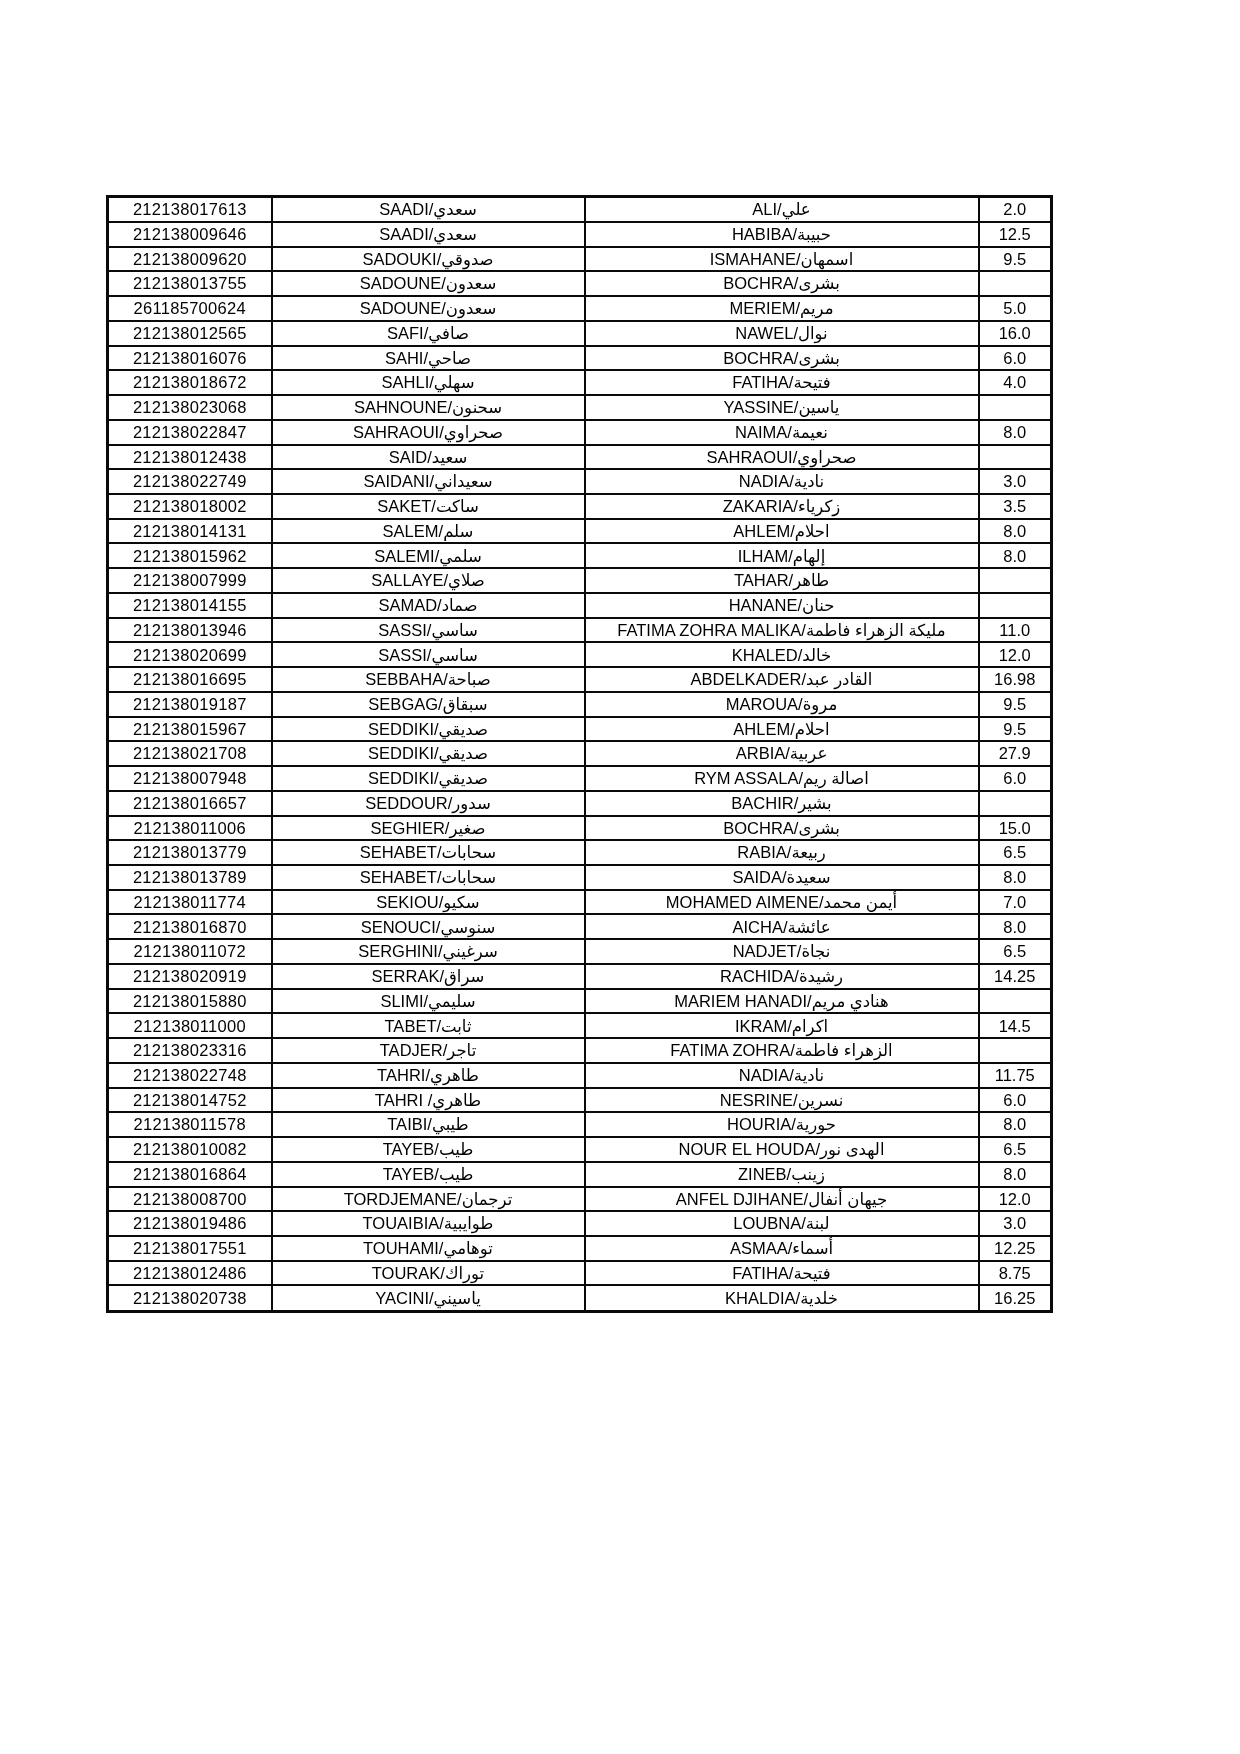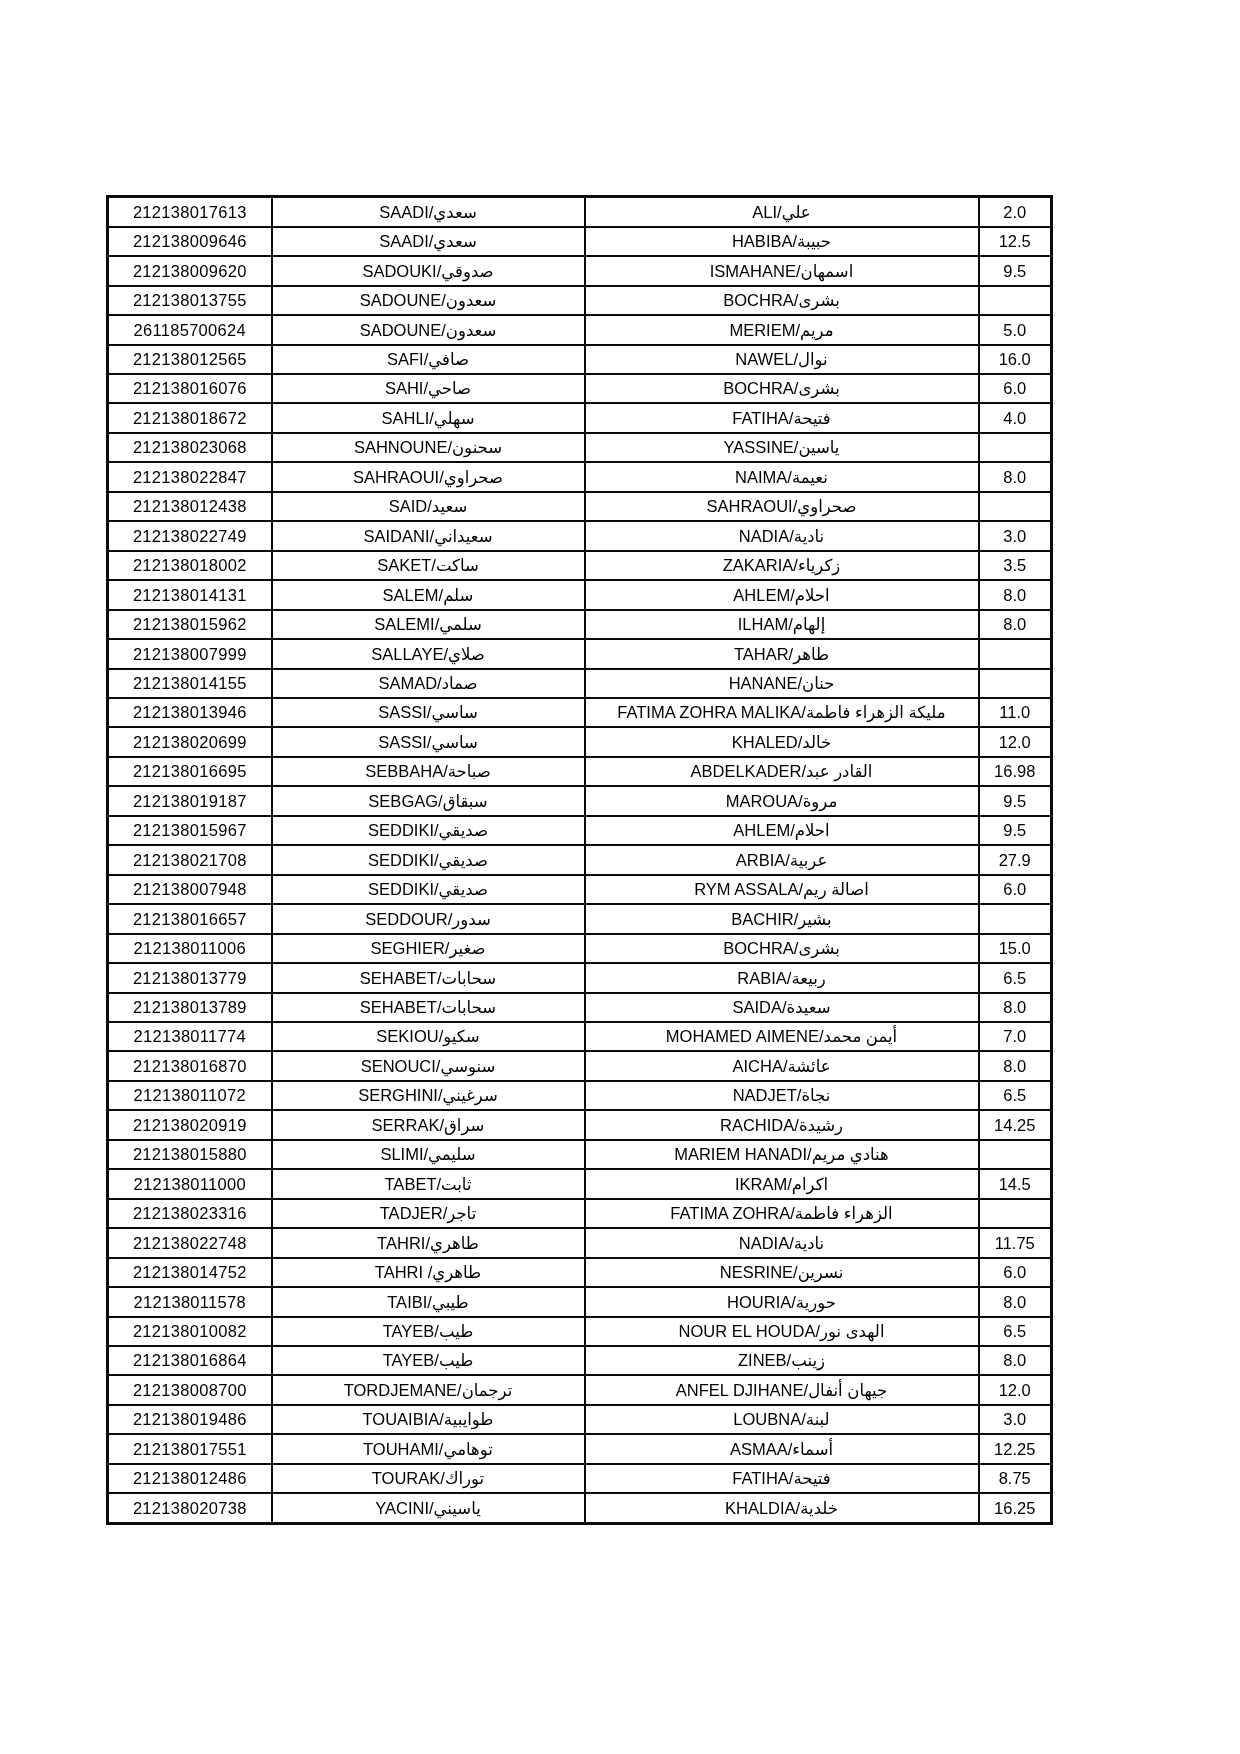--- a/index.html
+++ b/index.html
@@ -13,21 +13,21 @@
   }
   .sheet {
     position: absolute;
     left: 106px;
     top: 195px;
   }
   table.results {
     border-collapse: collapse;
     table-layout: fixed;
     width: 944px;
-    height: 1330px;
+    height: 1118px;
     border: 3px solid #0a0a0a;
   }
   table.results td {
     border: 2px solid #0a0a0a;
     text-align: center;
     vertical-align: middle;
     padding: 0 3px;
     font-size: 16.5px;
     line-height: 1;
     white-space: nowrap;

